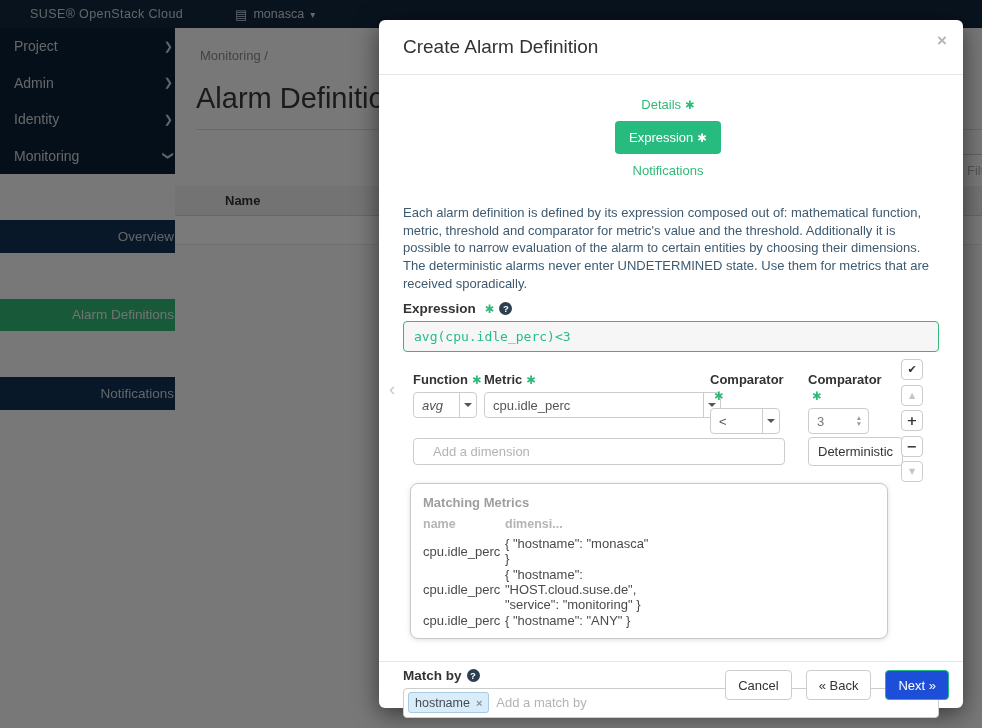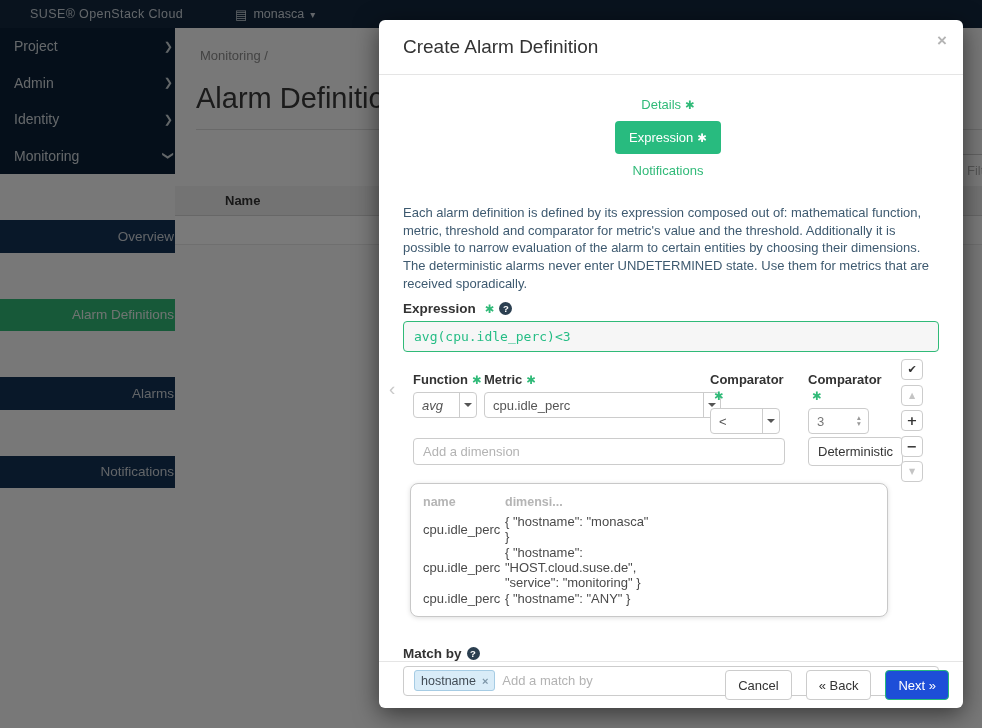--- a/index.html
+++ b/index.html
@@ -73,21 +73,21 @@
   .select .val { flex:1; display:flex; align-items:center; padding:0 8px; white-space:nowrap; overflow:hidden; }
   .select .caret-box { width:17px; border-left:1px solid #ccc; display:flex; align-items:center; justify-content:center; }
   .tri-down { width:0; height:0; border-left:4px solid transparent; border-right:4px solid transparent; border-top:4px solid #555; }
   .w-fn { width:64px;font-style:italic; } .w-metric { width:237px; } .w-comp { width:70px; }
   .spinbox { width:61px; height:26px; border:1px solid #ccc; border-radius:4px; background:#fff;
              display:flex; align-items:stretch; margin-top:4px; }
   .spin-val { flex:1; display:flex; align-items:center; padding:0 8px; font-size:13px; color:#777; }
   .spinner { width:18px; display:flex; flex-direction:column; align-items:center; justify-content:center;
              color:#999; font-size:7.5px; line-height:6px; cursor:pointer; font-family:"DejaVu Sans",sans-serif; }
   .dim-input { position:absolute; left:10px; top:66px; width:372px; height:27px; border:1px solid #ccc;
-               border-radius:4px; padding:0 9px; font-size:13px; color:#555; font-family:"Liberation Sans",sans-serif; }
+               border-radius:4px; padding:0 19px; font-size:13px; color:#555; font-family:"Liberation Sans",sans-serif; }
   .dim-input::placeholder, .filter-input::placeholder, .mb-input::placeholder { color:#b3b3b3; }
   .deterministic { position:absolute; left:405px; top:65px; height:29px; border:1px solid #ccc; border-radius:4px;
                    background:#fff; font-size:13px; color:#333; padding:0 9px; display:flex; align-items:center; cursor:pointer; }
   .row-actions { position:absolute; left:498px; top:-13px; display:flex; flex-direction:column; gap:4.5px; }
   .mini-btn { width:22px; height:21px; border:1px solid #ccc; border-radius:4px; background:#fff;
               display:flex; align-items:center; justify-content:center; color:#333; cursor:pointer;
               font-family:"DejaVu Sans",sans-serif; font-size:11px; }
   .mini-btn.bold { font-size:13px; font-weight:bold; }
   .mini-btn.disabled { color:#c4c4c4; font-size:8px; }
 
@@ -95,21 +95,21 @@
               box-shadow:0 1px 5px rgba(0,0,0,.13); padding:11px 12px 8px; }
   .mm-title { color:#9e9e9e; font-weight:bold; font-size:13px; margin-bottom:7px; }
   .mm-table { border-collapse:collapse; font-size:13px; }
   .mm-table th { color:#b5b5b5; text-align:left; font-size:12.5px; padding:0 0 5px; }
   .mm-table td { color:#4a4a4a; vertical-align:middle; padding:1px 0; line-height:1.12; }
   .c-name { width:82px; padding-right:4px !important; }
   .c-dim { width:146px; }
 
   .match-by { margin-top:29px; }
   .tags-input { display:flex; align-items:center; border:1px solid #ccc; border-radius:4px; height:30px;
-                padding:0 10px; background:#fff; }
+                padding:0 4px; background:#fff; }
   .tag { background:#d9ecf8; border:1px solid #a6cce4; border-radius:3px; color:#424c55; font-size:12.5px;
          padding:2.5px 6px; display:inline-flex; align-items:center; gap:6px; white-space:nowrap; }
   .tag .x { color:#7d96a8; font-size:11px; font-weight:bold; cursor:pointer; }
   .mb-input { border:none; outline:none; flex:1; font-size:13px; padding:0 7px; color:#555; background:transparent;
               font-family:"Liberation Sans",sans-serif; }
 
   .modal-footer { position:absolute; left:0; right:0; bottom:0; height:47px; border-top:1px solid #e5e5e5;
                   display:flex; align-items:center; justify-content:flex-end; padding:0 14px; gap:14px; }
   .btn { height:30px; padding:0 12px; border-radius:4px; border:1px solid #ccc; background:#fff;
          font-size:13px; color:#333; display:flex; align-items:center; cursor:pointer;
@@ -144,23 +144,20 @@
   <div class="nav-item">
     <span>Monitoring</span>
     <span class="chev down">❯</span>
   </div>
   <div class="subnav">
     <div class="subnav-item">
       <span>Overview</span>
     </div>
     <div class="subnav-item active">
       <span>Alarm Definitions</span>
-    </div>
-    <div class="subnav-item">
-      <span>Alarms</span>
     </div>
     <div class="subnav-item">
       <span>Notifications</span>
     </div>
   </div>
 </div>
 
 <div class="content">
   <div class="breadcrumb">Monitoring /</div>
   <div class="page-title">Alarm Definitions</div>
@@ -274,20 +271,21 @@
         <span class="mini-btn bold">
             <span>−</span>
           </span>
         <span class="mini-btn disabled">
             <span>▼</span>
           </span>
       </div>
     </div>
 
     <div class="matching">
+      <div class="mm-title">Matching Metrics</div>
       <table class="mm-table">
         <thead>
           <tr>
             <th class="c-name">name</th>
             <th class="c-dim">dimensi...</th>
           </tr>
         </thead>
         <tbody>
           <tr>
             <td class="c-name">cpu.idle_perc</td>

